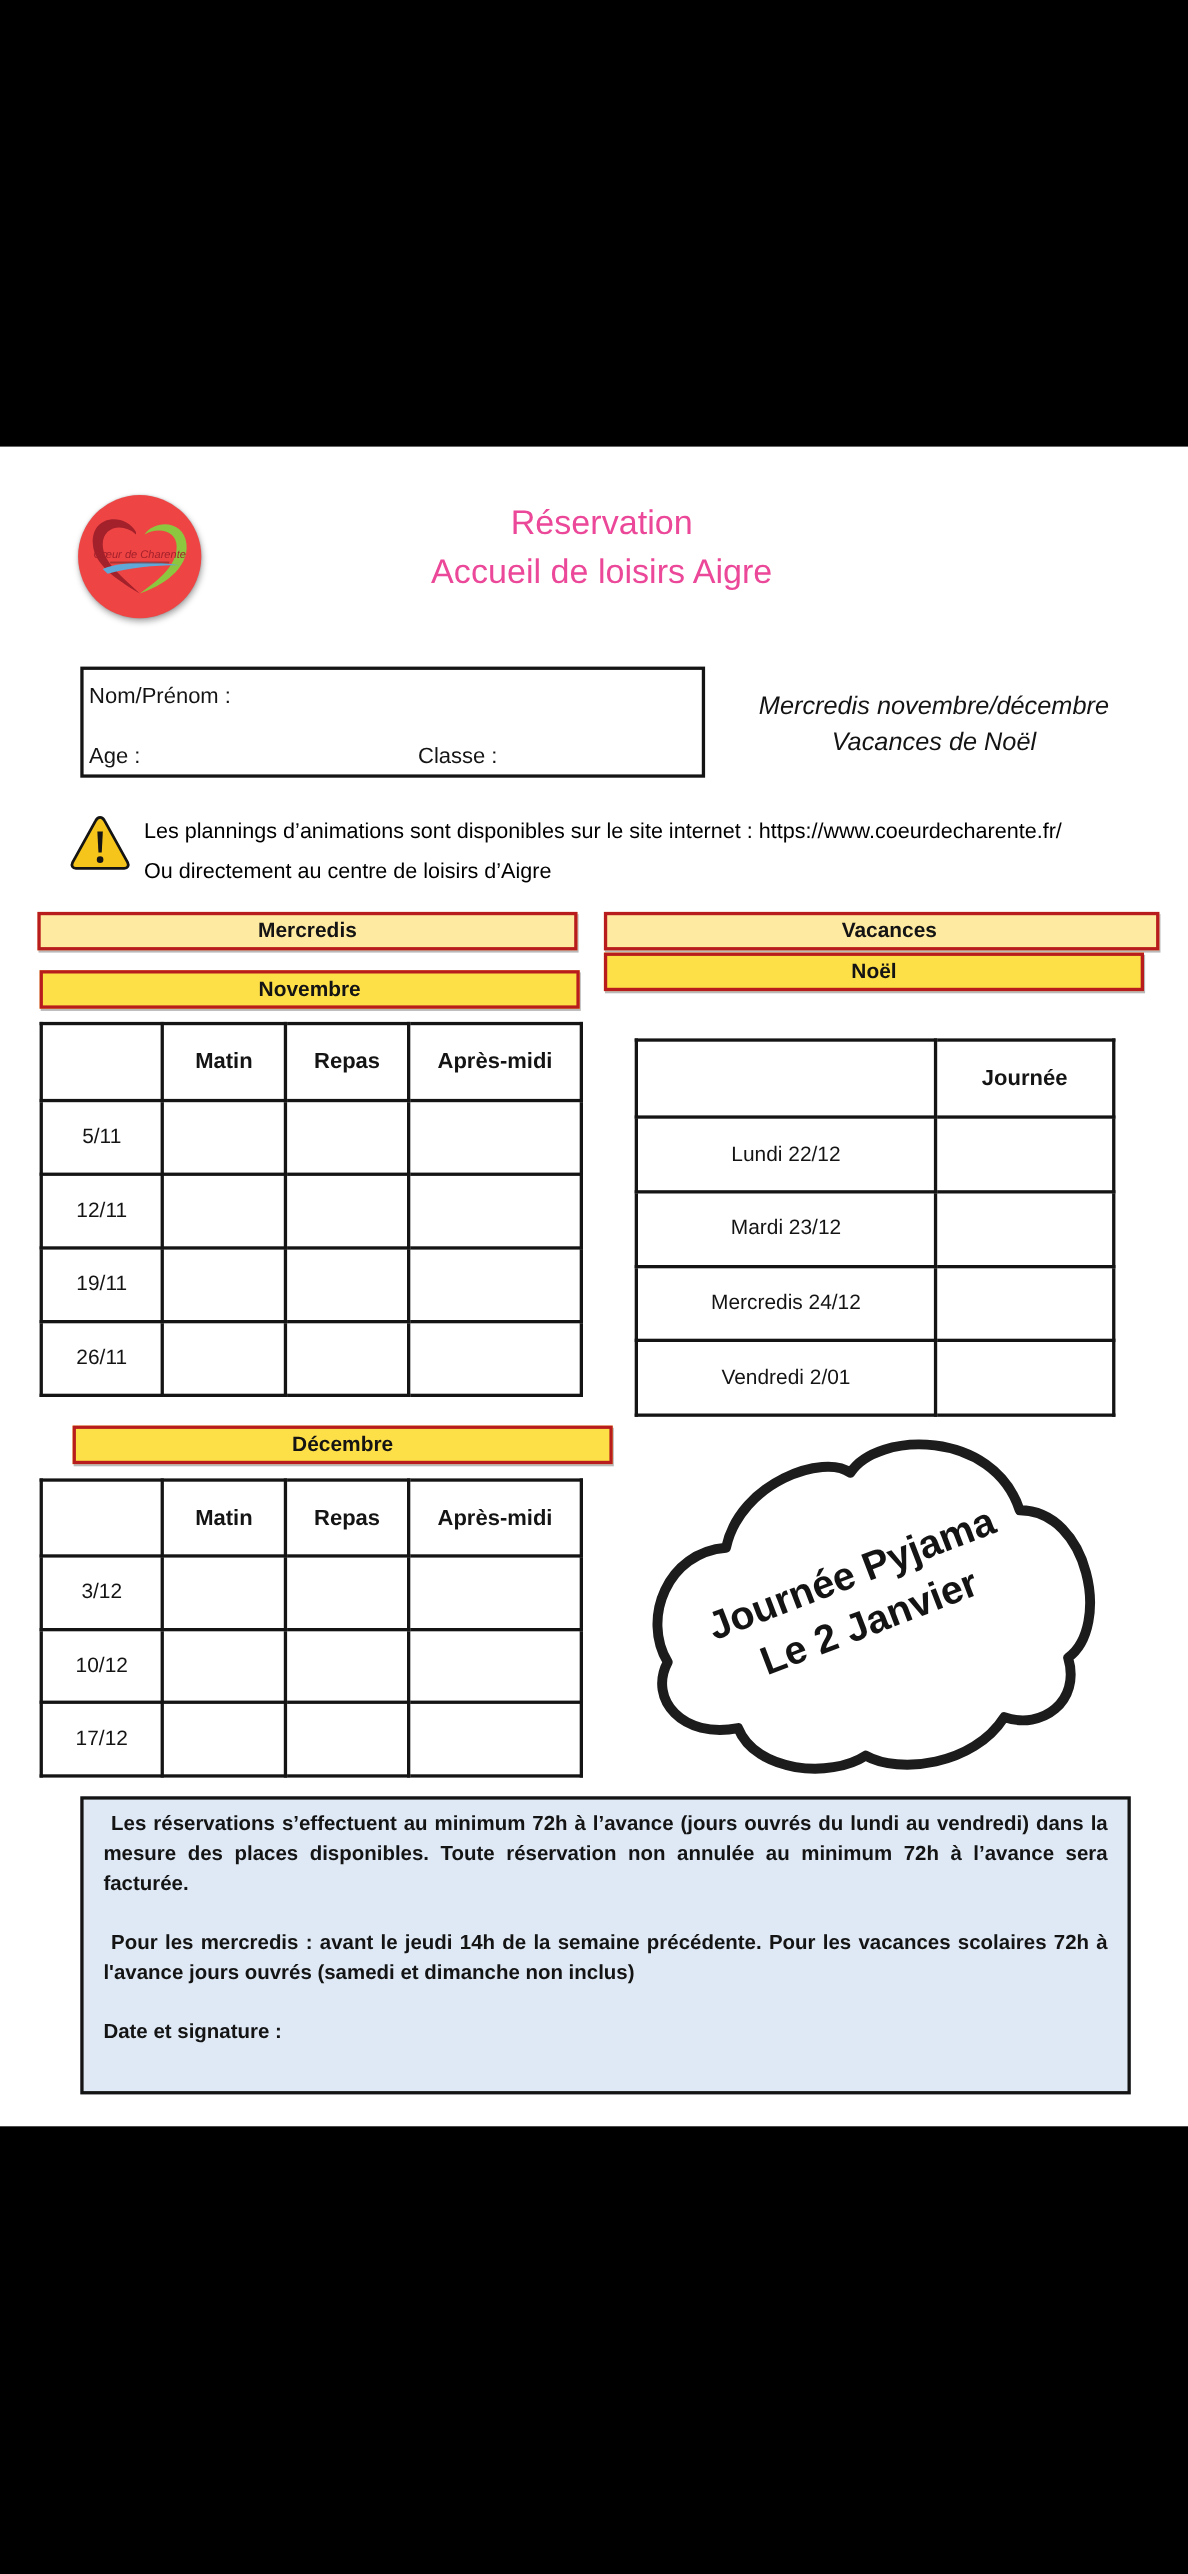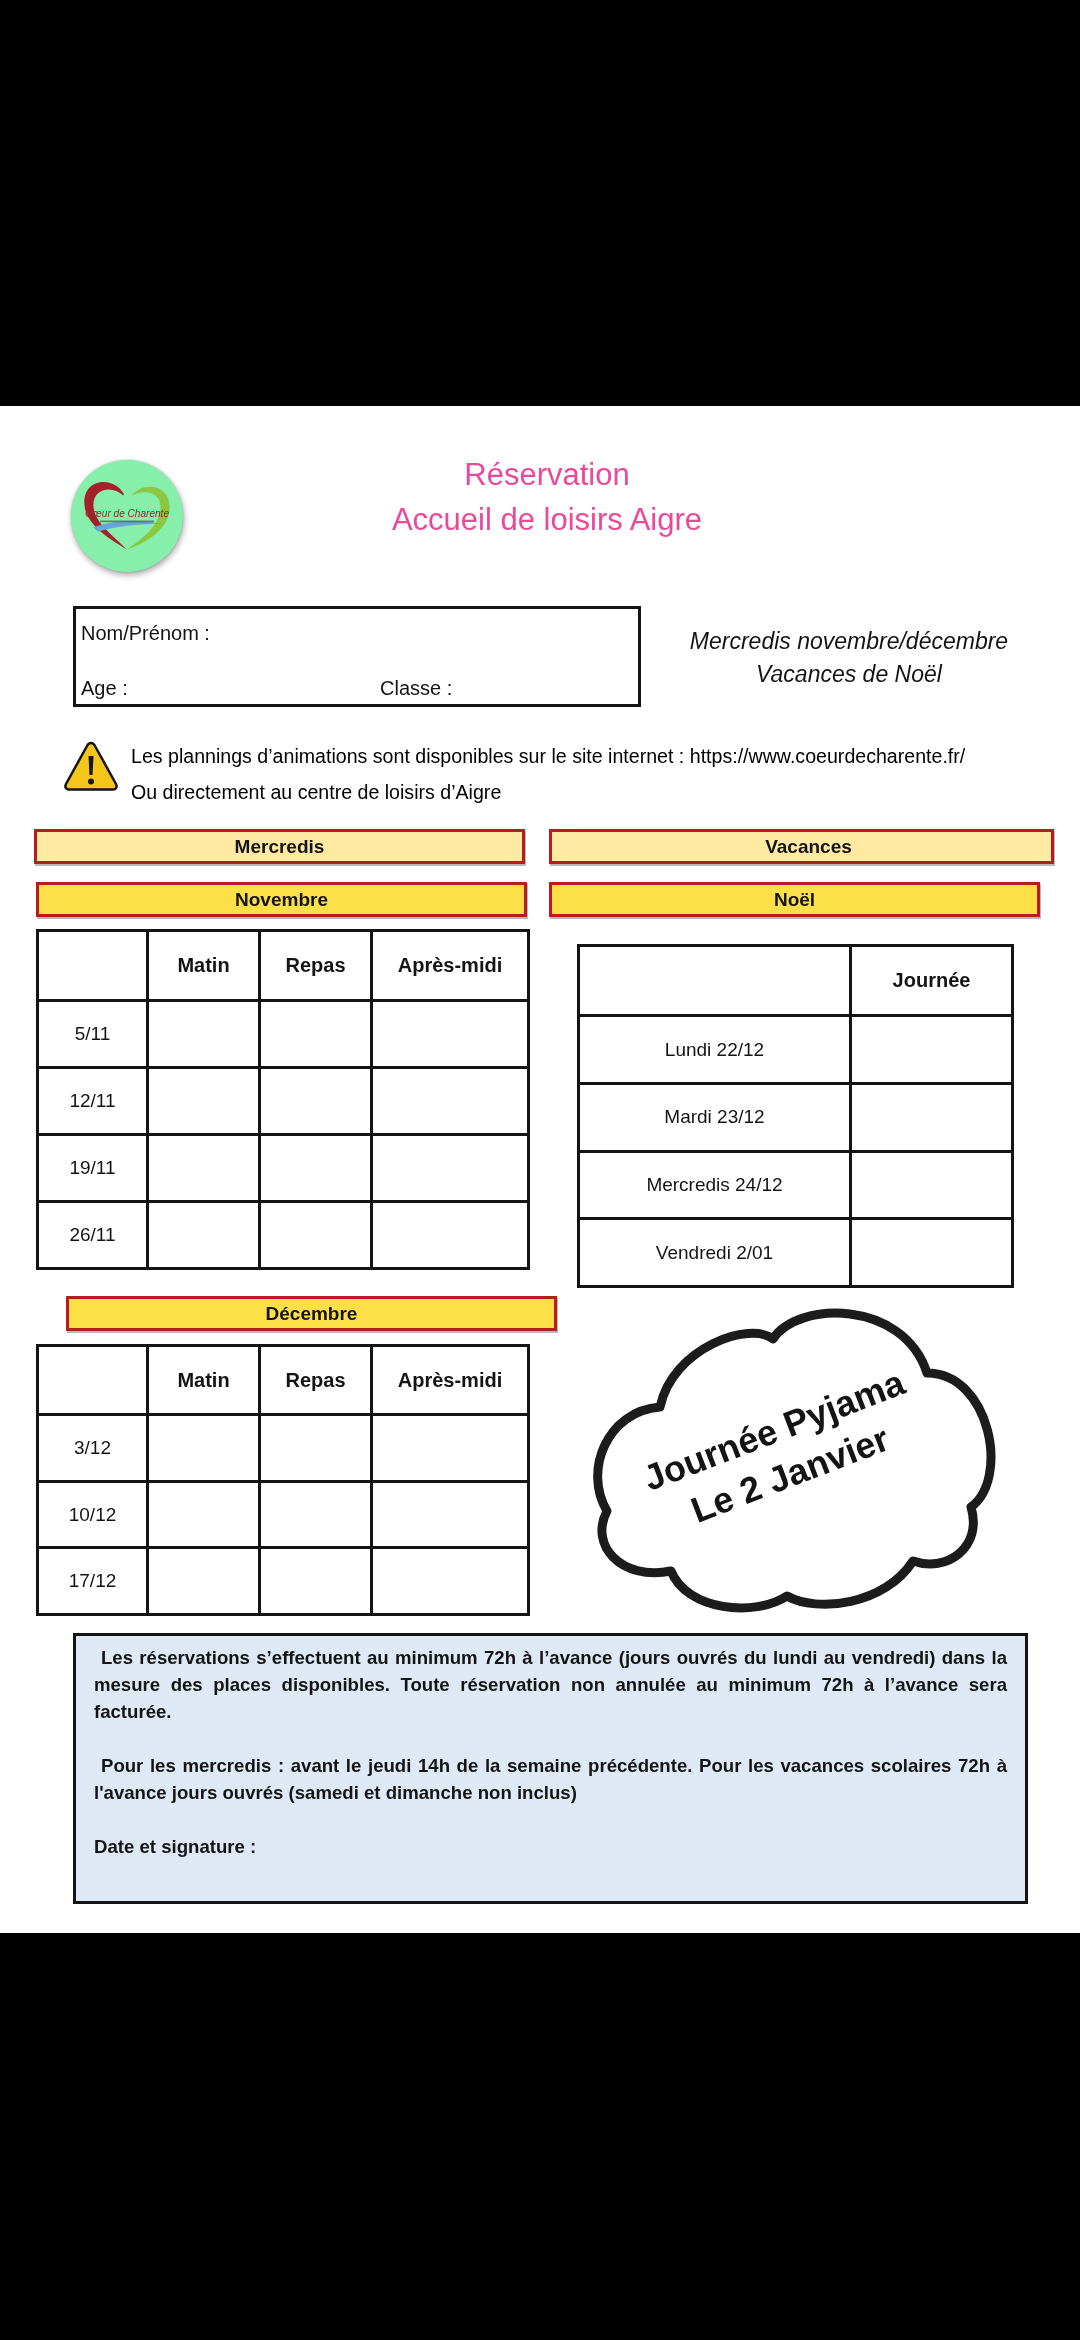--- a/index.html
+++ b/index.html
@@ -4,21 +4,21 @@
 <style>
   html, body { margin:0; padding:0; }
   body {
     width:1080px; height:2340px; background:#000; position:relative; overflow:hidden;
     font-family:"Liberation Sans", sans-serif; color:#141414;
   }
   .page { position:absolute; left:0; top:406px; width:1080px; height:1527px; background:#fff; }
   .abs { position:absolute; }
 
   
-  .logo { left:71px; top:54px; width:112px; height:112px; border-radius:50%; background:#86efac;
+  .logo { left:71px; top:44px; width:112px; height:112px; border-radius:50%; background:#ef4444;
           box-shadow: 1px 3px 6px rgba(0,0,0,0.35), 0 0 2px rgba(0,0,0,0.2); }
   .logo svg { width:112px; height:112px; display:block; }
 
   
   .title { left:330px; top:46px; width:434px; text-align:center; font-size:31px; line-height:45px; color:#ec4899; }
   .title div { white-space:nowrap; }
 
   
   .idbox { left:73px; top:200px; width:562px; height:95px; border:3px solid #141414; }
   .idbox .lbl { position:absolute; font-size:20px; line-height:24px; white-space:nowrap; }
@@ -90,21 +90,21 @@
     </svg>
   </div>
   <div class="abs notice">
     <div>Les plannings d’animations sont disponibles sur le site internet : https://www.coeurdecharente.fr/</div>
     <div>Ou directement au centre de loisirs d’Aigre</div>
   </div>
 
   <div class="abs sec yellow" style="left:34px; top:423px; width:485px;">Mercredis</div>
   <div class="abs sec yellow" style="left:549px; top:423px; width:485px;padding-left:14px;">Vacances</div>
   <div class="abs sec blue" style="left:36px; top:476px; width:485px;">Novembre</div>
-  <div class="abs sec blue" style="left:549px; top:476px; width:485px;">Noël</div>
+  <div class="abs sec blue" style="left:549px; top:460px; width:485px;">Noël</div>
 
   <table class="grid" style="left:36px; top:523px; width:491px; height:341px;">
     <colgroup>
         <col style="width:110px">
         <col style="width:112px">
         <col style="width:112px">
         <col style="width:157px">
       </colgroup>
     <tbody>
         <tr>

